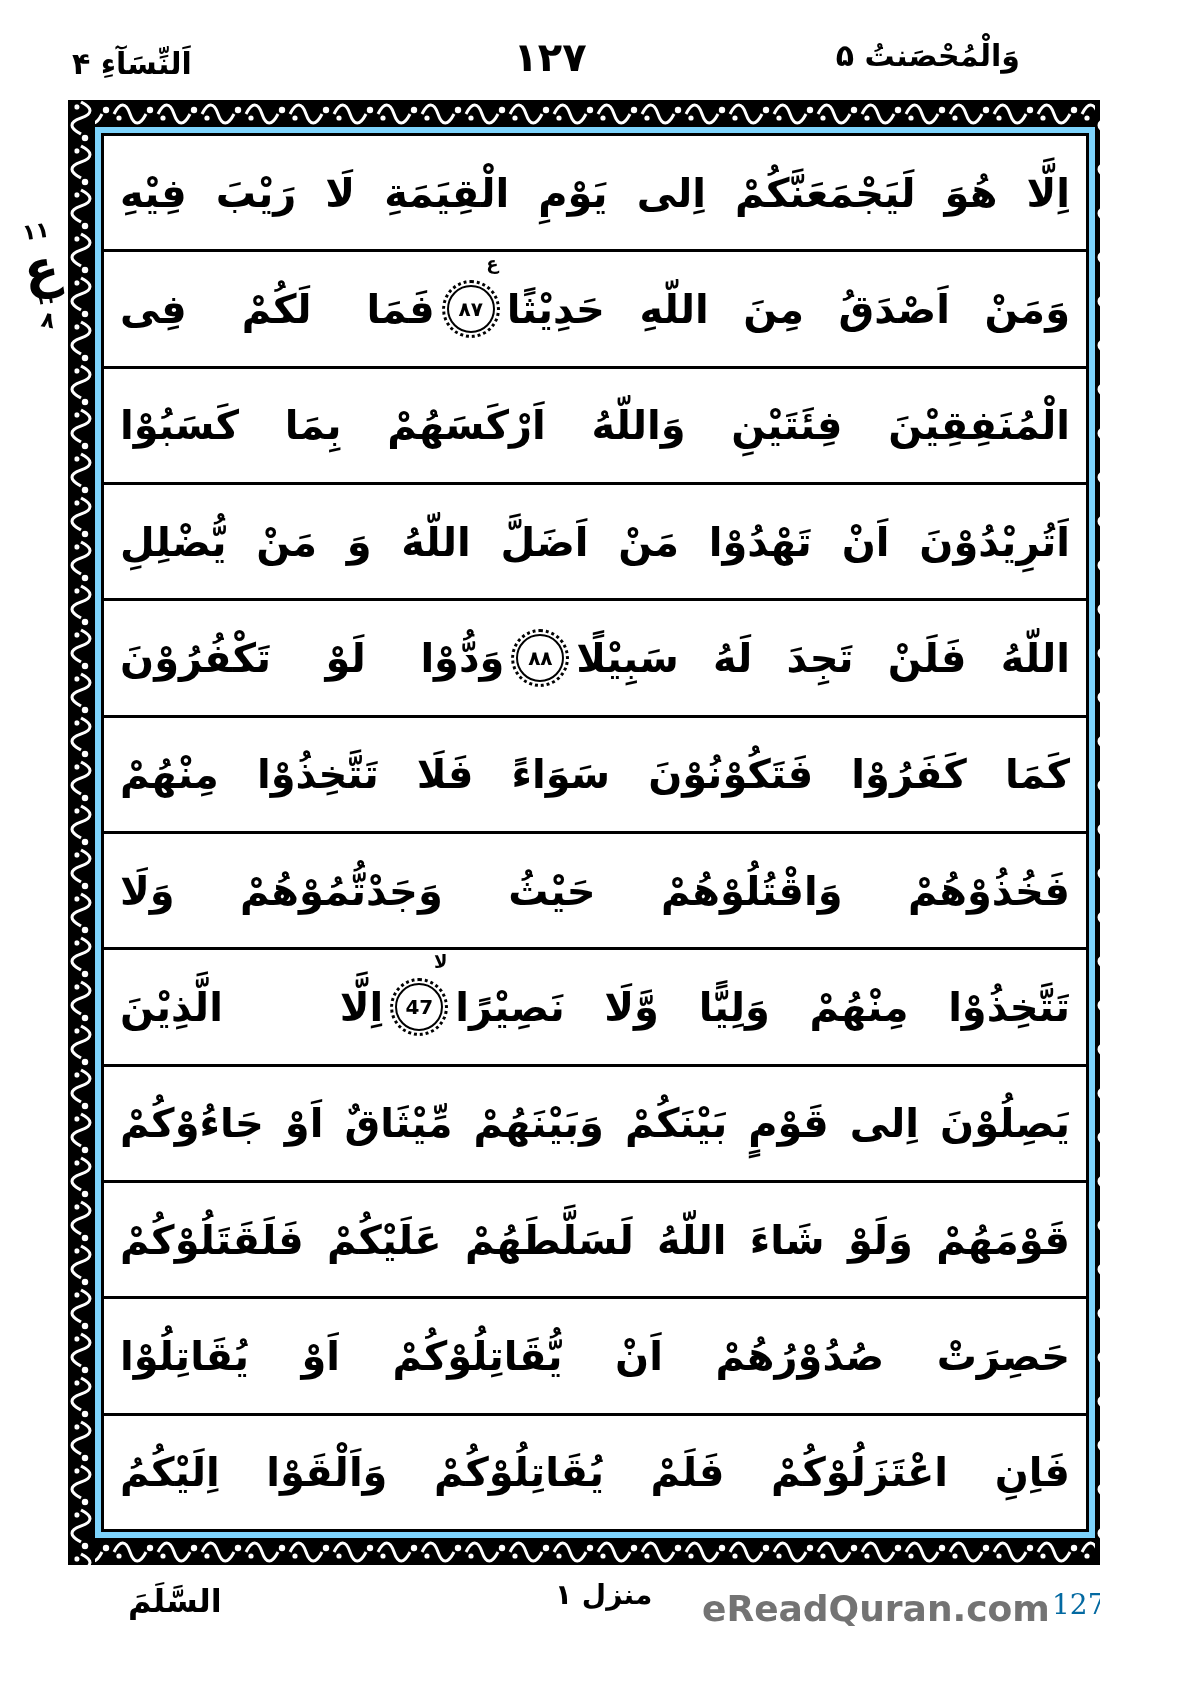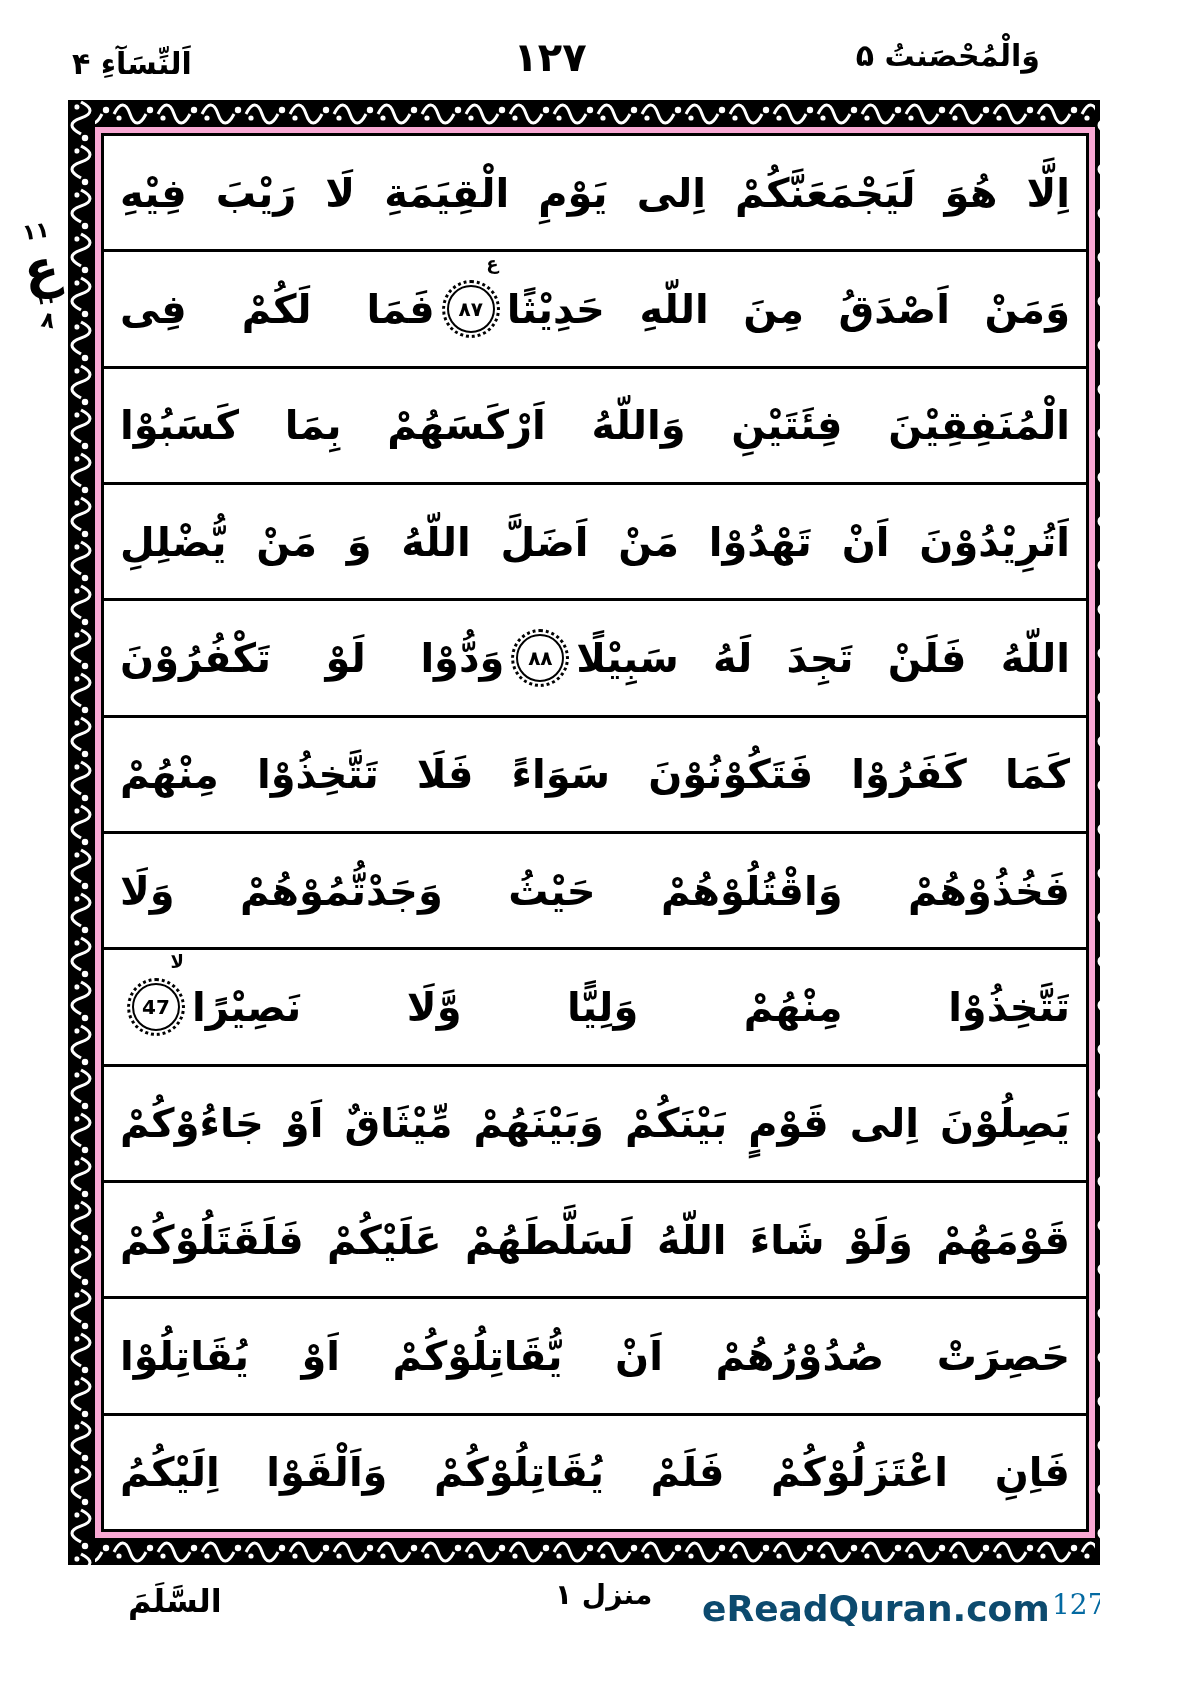--- a/index.html
+++ b/index.html
@@ -2,32 +2,32 @@
 <html lang="ar"><head>
 <meta charset="utf-8">
 <style>
   * { margin:0; padding:0; box-sizing:border-box; }
   html,body { width:1190px; height:1684px; background:#ffffff; font-family:"DejaVu Sans", sans-serif; }
   .page { position:relative; width:1100px; height:1684px; background:#fff; color:#000; overflow:hidden; }
 
   
   .hdr-left   { position:absolute; top:46px; left:72px;  font-size:30px; font-weight:700; direction:rtl; }
   .hdr-center { position:absolute; top:34px; left:0; right:0; text-align:center; font-size:40px; font-weight:700; }
-  .hdr-right  { position:absolute; top:38px; right:60px; font-size:30px; font-weight:700; direction:rtl; }
+  .hdr-right  { position:absolute; top:38px; right:80px; font-size:30px; font-weight:700; direction:rtl; }
 
   
   .ruku { position:absolute; left:14px; top:218px; width:56px; text-align:center;
           transform:rotate(-8deg); direction:rtl; }
   .ruku .r-top { font-size:22px; font-weight:700; letter-spacing:2px; }
   .ruku .r-ain { font-size:52px; font-weight:700; line-height:1.0; display:block; }
   .ruku .r-mid { font-size:16px; font-weight:700; display:block; margin-top:-6px;}
   .ruku .r-bot { font-size:22px; font-weight:700; display:block; transform:rotate(18deg); }
 
   
-  .frame { position:absolute; left:68px; top:100px; width:1054px; height:1465px; background:#f9a8d4; }
+  .frame { position:absolute; left:68px; top:100px; width:1054px; height:1465px; background:#7dd3fc; }
   .strip { position:absolute; display:block; }
   .s-top    { top:0; left:0; }
   .s-bottom { bottom:0; left:0; }
   .s-left   { top:0; left:0; }
   .s-right  { top:0; right:0; }
 
   .inner { position:absolute; left:33px; right:33px; top:33px; bottom:33px;
            border:3px solid #000; display:flex; flex-direction:column; background:#fff; }
 
   
@@ -42,21 +42,21 @@
   
   .vmark { position:relative; flex:0 0 auto; width:48px; height:48px; margin:0 12px;
            border:2.5px solid #000; border-radius:50%; outline:3px dotted #000; outline-offset:2px;
            display:flex; align-items:center; justify-content:center; background:#fff; }
   .vnum  { font-size:20px; font-weight:700; line-height:1;text-align:right; }
   .vabove{ position:absolute; top:-34px; right:-6px; font-size:18px; font-weight:700; }
 
   
   .ft-catchword { position:absolute; left:128px; top:1582px; font-size:32px; font-weight:700; direction:rtl;text-align:center; }
   .ft-manzil    { position:absolute; left:555px; top:1578px; font-size:28px; font-weight:700; direction:rtl; }
-  .ft-site      { position:absolute; left:702px; top:1588px; font-size:36px; font-weight:800; color:#0c4a6e;
+  .ft-site      { position:absolute; left:702px; top:1588px; font-size:36px; font-weight:800; color:#737373;
                   font-family:"DejaVu Sans", sans-serif; letter-spacing:0px; }
   .ft-pageno    { position:absolute; left:1052px; top:1588px; font-size:28px; color:#0369a1;
                   font-family:"DejaVu Serif", serif; }
 </style>
 </head>
 <body>
 
 <div class="page">
 
   <div class="hdr-left">اَلنِّسَآءِ ۴</div>
@@ -140,20 +140,21 @@
       <div class="row">
         <span class="ln">فَخُذُوْهُمْ وَاقْتُلُوْهُمْ حَيْثُ وَجَدْتُّمُوْهُمْ وَلَا</span>
       </div>
 
       <div class="row">
         <span class="part">تَتَّخِذُوْا مِنْهُمْ وَلِيًّا وَّلَا نَصِيْرًا</span>
         <span class="vmark">
           <span class="vnum">47</span>
           <span class="vabove">لا</span>
         </span>
+        <span class="part">اِلَّا الَّذِيْنَ</span>
       </div>
 
       <div class="row">
         <span class="ln">يَصِلُوْنَ اِلى قَوْمٍ بَيْنَكُمْ وَبَيْنَهُمْ مِّيْثَاقٌ اَوْ جَاءُوْكُمْ</span>
       </div>
 
       <div class="row">
         <span class="ln">قَوْمَهُمْ وَلَوْ شَاءَ اللّهُ لَسَلَّطَهُمْ عَلَيْكُمْ فَلَقَتَلُوْكُمْ</span>
       </div>
 

